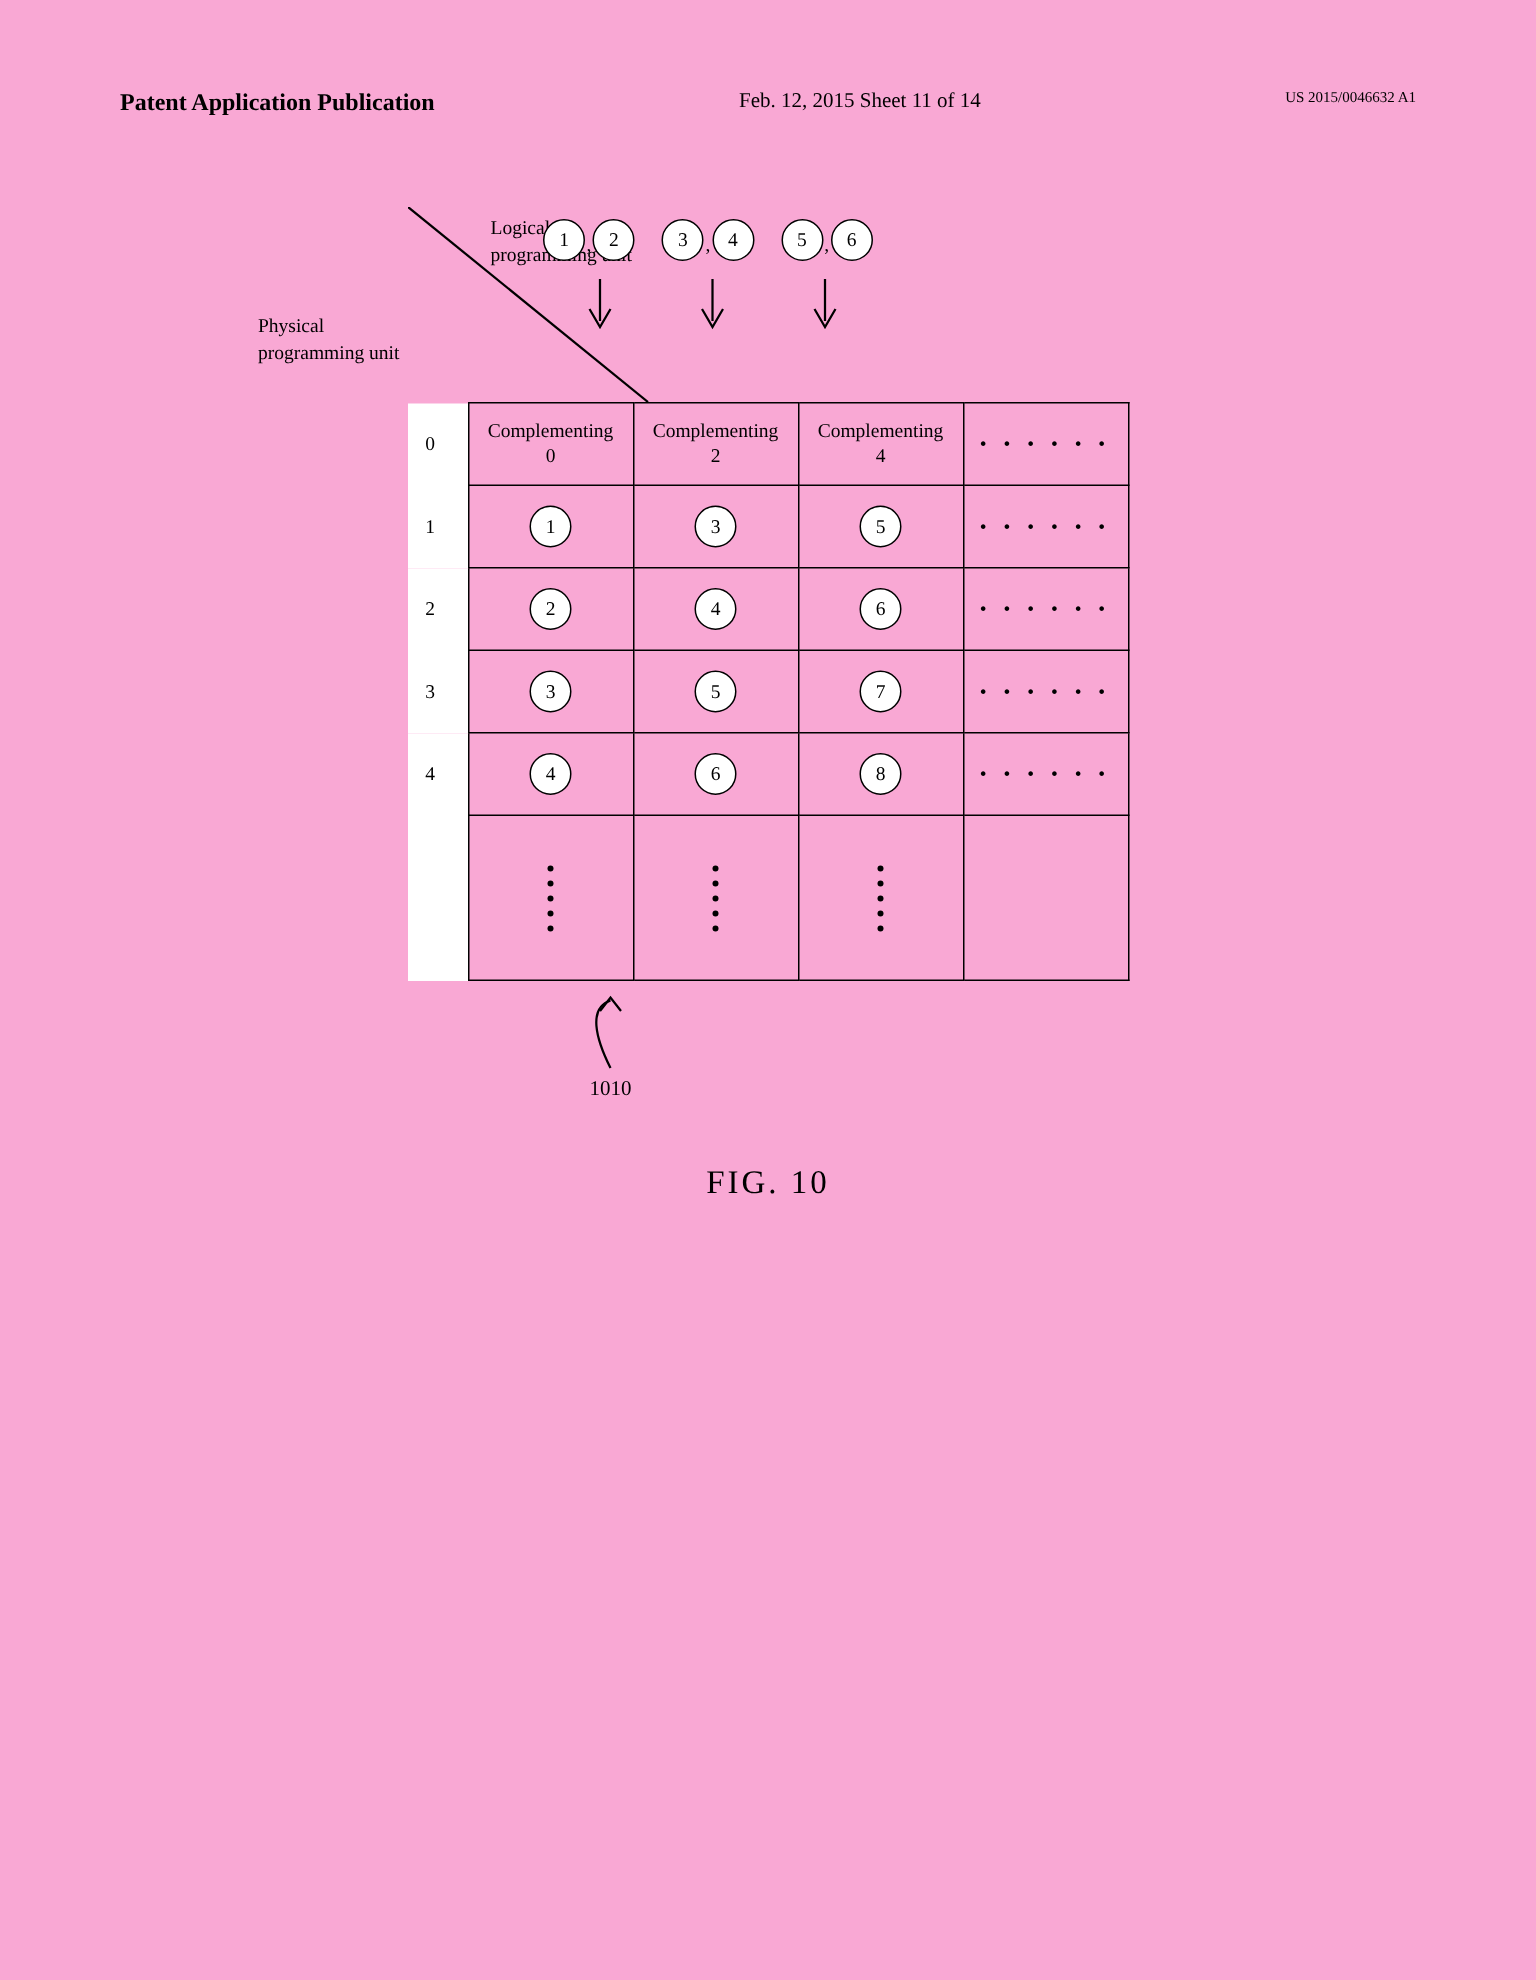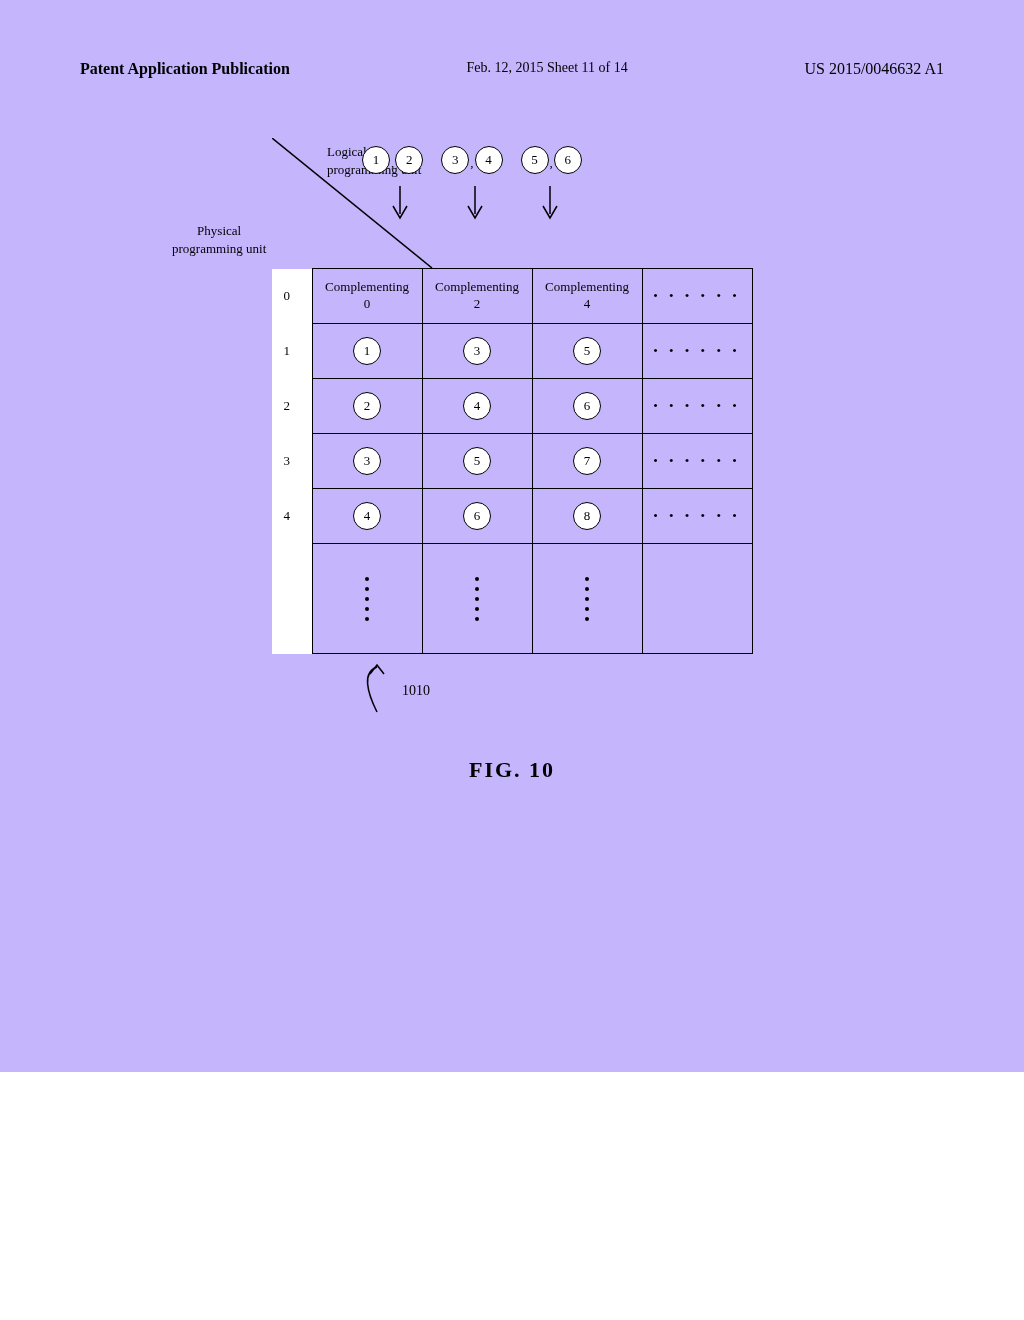--- a/index.html
+++ b/index.html
@@ -7,22 +7,22 @@
       background: #fff;
       font-family: 'Times New Roman', Times, serif;
       width: 1024px;
       height: 1320px;
       position: relative;
       overflow: hidden;
     }
 
     .page {
       width: 1024px;
-      height: 1072px;
-      background: #c4b5fd;
+      height: 1320px;
+      background: #f9a8d4;
       position: relative;
       padding: 60px 80px;
     }
 
     .header {
       display: flex;
       justify-content: space-between;
       align-items: flex-start;
       margin-bottom: 40px;
       font-size: 15px;
@@ -32,21 +32,21 @@
       font-weight: bold;
       font-size: 16px;
     }
 
     .header-center {
       font-size: 14px;
       text-align: right;
     }
 
     .header-right {
-      font-size: 16px;
+      font-size: 10px;
     }
 
     .diagram-container {
       display: flex;
       flex-direction: column;
       align-items: center;
       margin-top: 60px;
     }
 
     .diagram-wrapper {
@@ -141,35 +141,35 @@
     .bottom-arrows {
       display: flex;
       align-items: flex-start;
       margin-left: 140px;
       margin-top: 8px;
       gap: 0;
     }
 
     .arrow-label-group {
       display: flex;
-      flex-direction: row;
+      flex-direction: column;
       align-items: center;
       width: 110px;
     }
 
     .arrow-number {
       font-size: 14px;
       margin-top: 2px;
     }
 
     
     .fig-caption {
       text-align: center;
       font-size: 22px;
-      font-weight: bold;
+      font-weight: normal;
       margin-top: 40px;
       letter-spacing: 2px;
     }
   </style>
 </head>
 <body>
 
 <div class="page">
 
   <div class="header">
@@ -184,21 +184,21 @@
       <div style="position:relative; width:540px; height:130px; margin-left:100px;">
         <svg style="position:absolute;top:0;left:0;width:100%;height:100%;">
           <line x1="0" y1="0" x2="160" y2="130" stroke="#000" stroke-width="1.5"></line>
         </svg>
 
         <div style="position:absolute; top:5px; left:55px; font-size:13px; line-height:1.4;">
           <div>Logical</div>
           <div>programming unit</div>
         </div>
 
-        <div style="position:absolute; top:84px; left:-100px; font-size:13px; line-height:1.4;text-align:center;">
+        <div style="position:absolute; top:70px; left:-100px; font-size:13px; line-height:1.4;">
           <div>Physical</div>
           <div>programming unit</div>
         </div>
 
         <div style="position:absolute; top:8px; left:90px; display:flex; align-items:center; gap:0;">
           <div class="circle">1</div>
           <span class="comma">,</span>
           <div class="circle">2</div>
           <span style="width:18px;"></span>
           <div class="circle">3</div>

